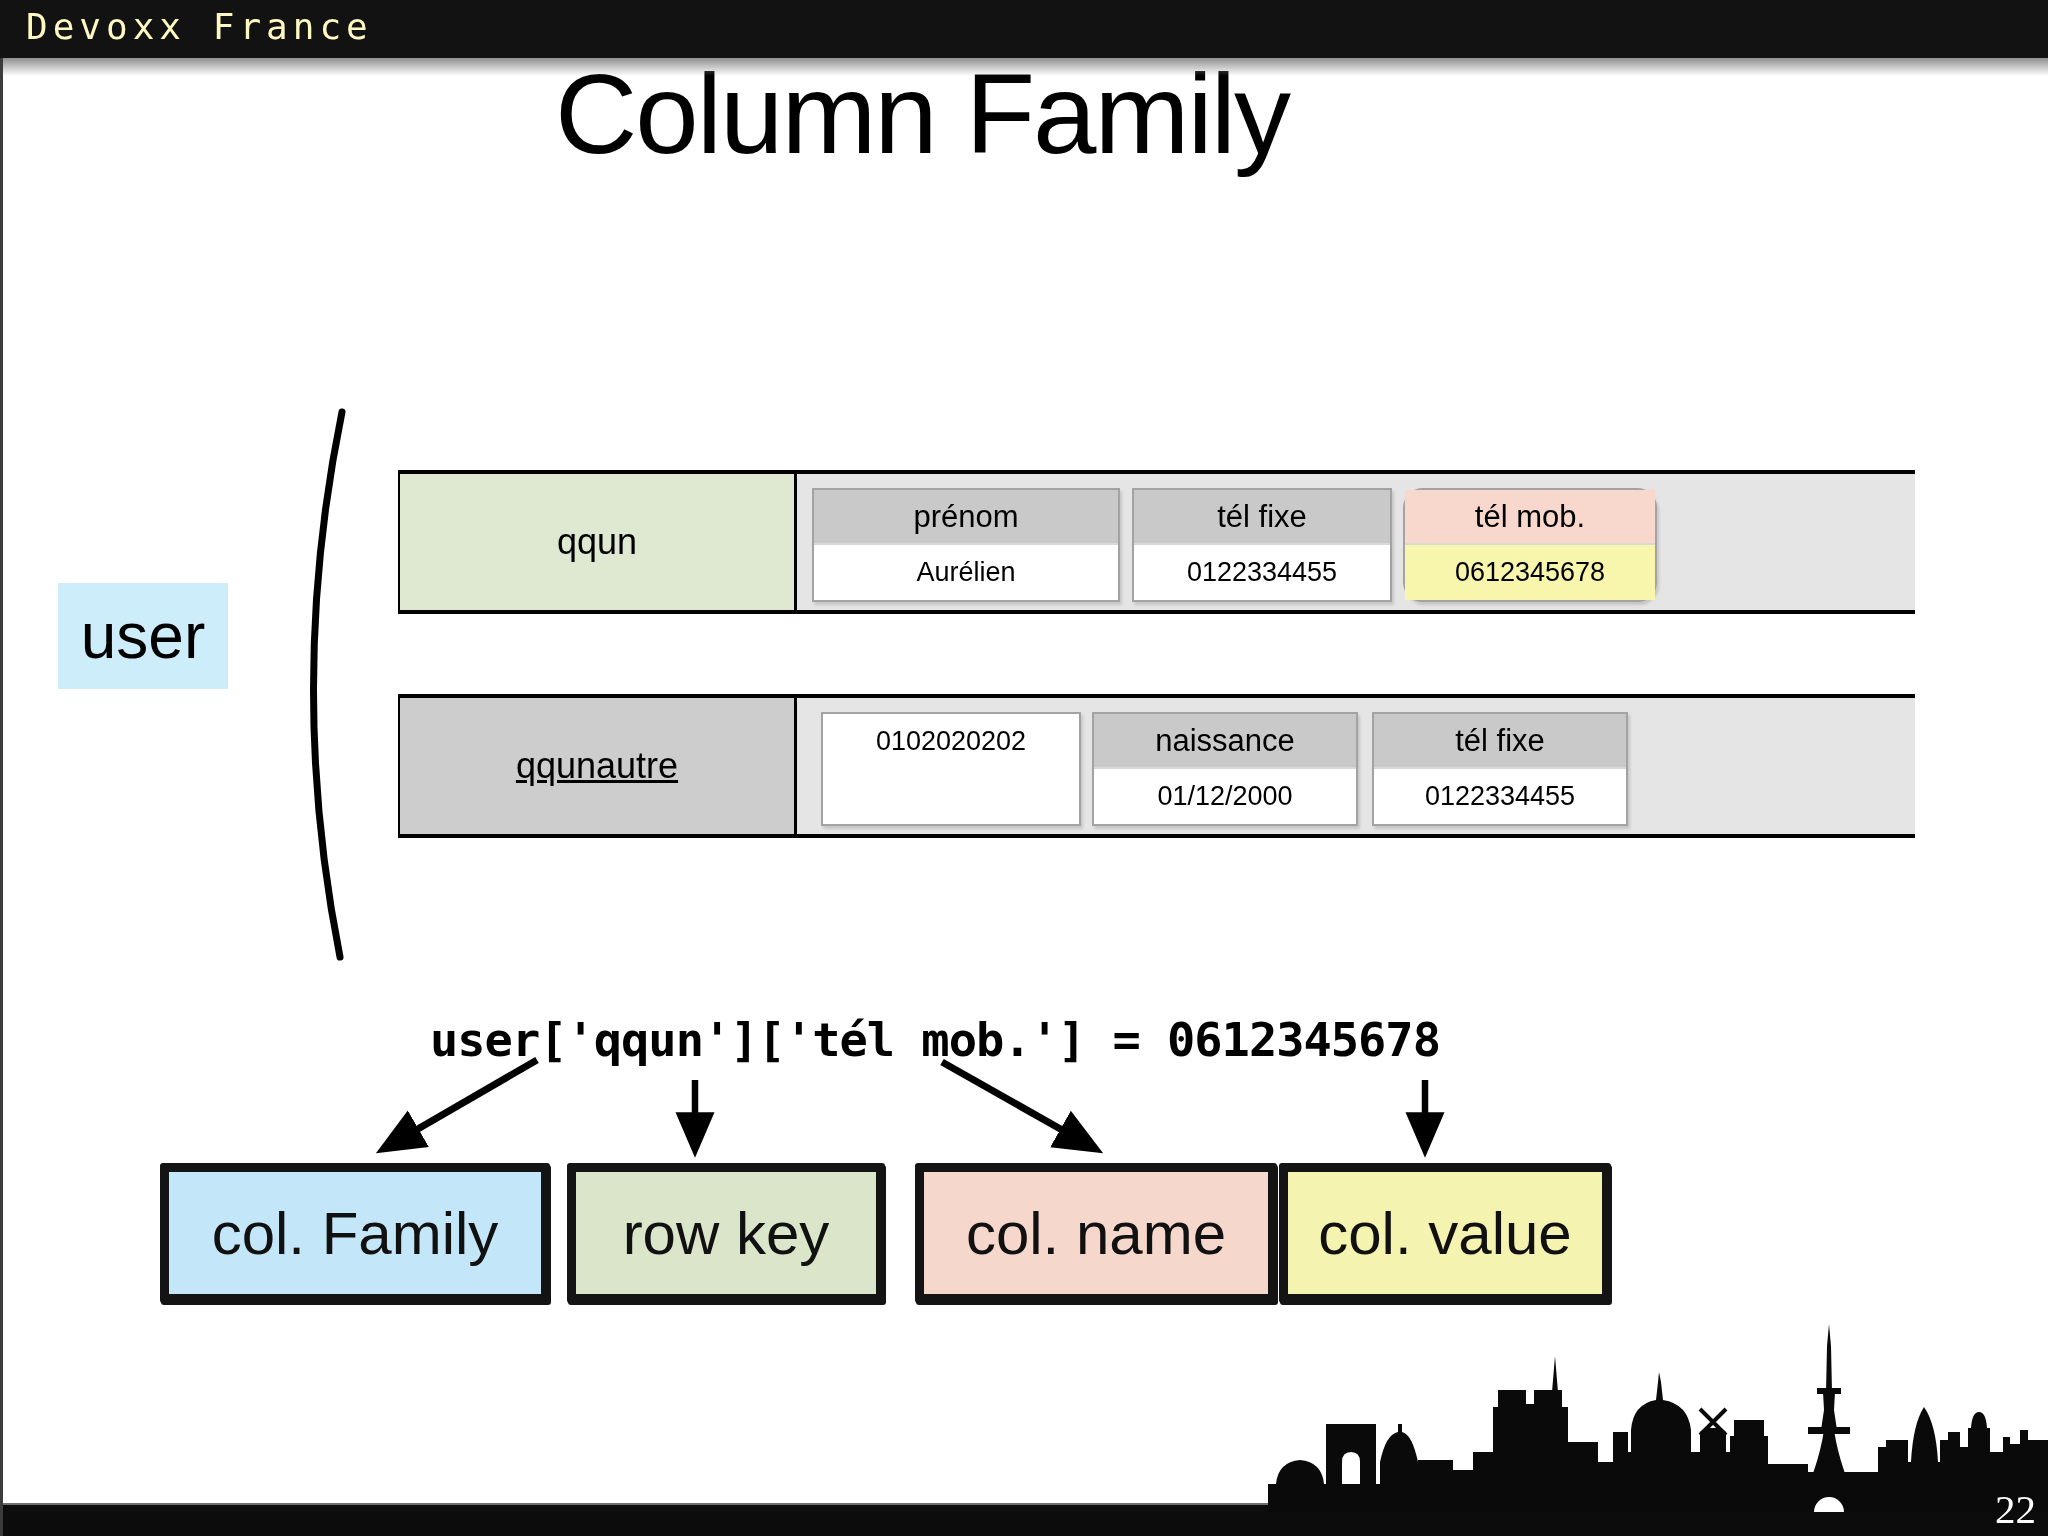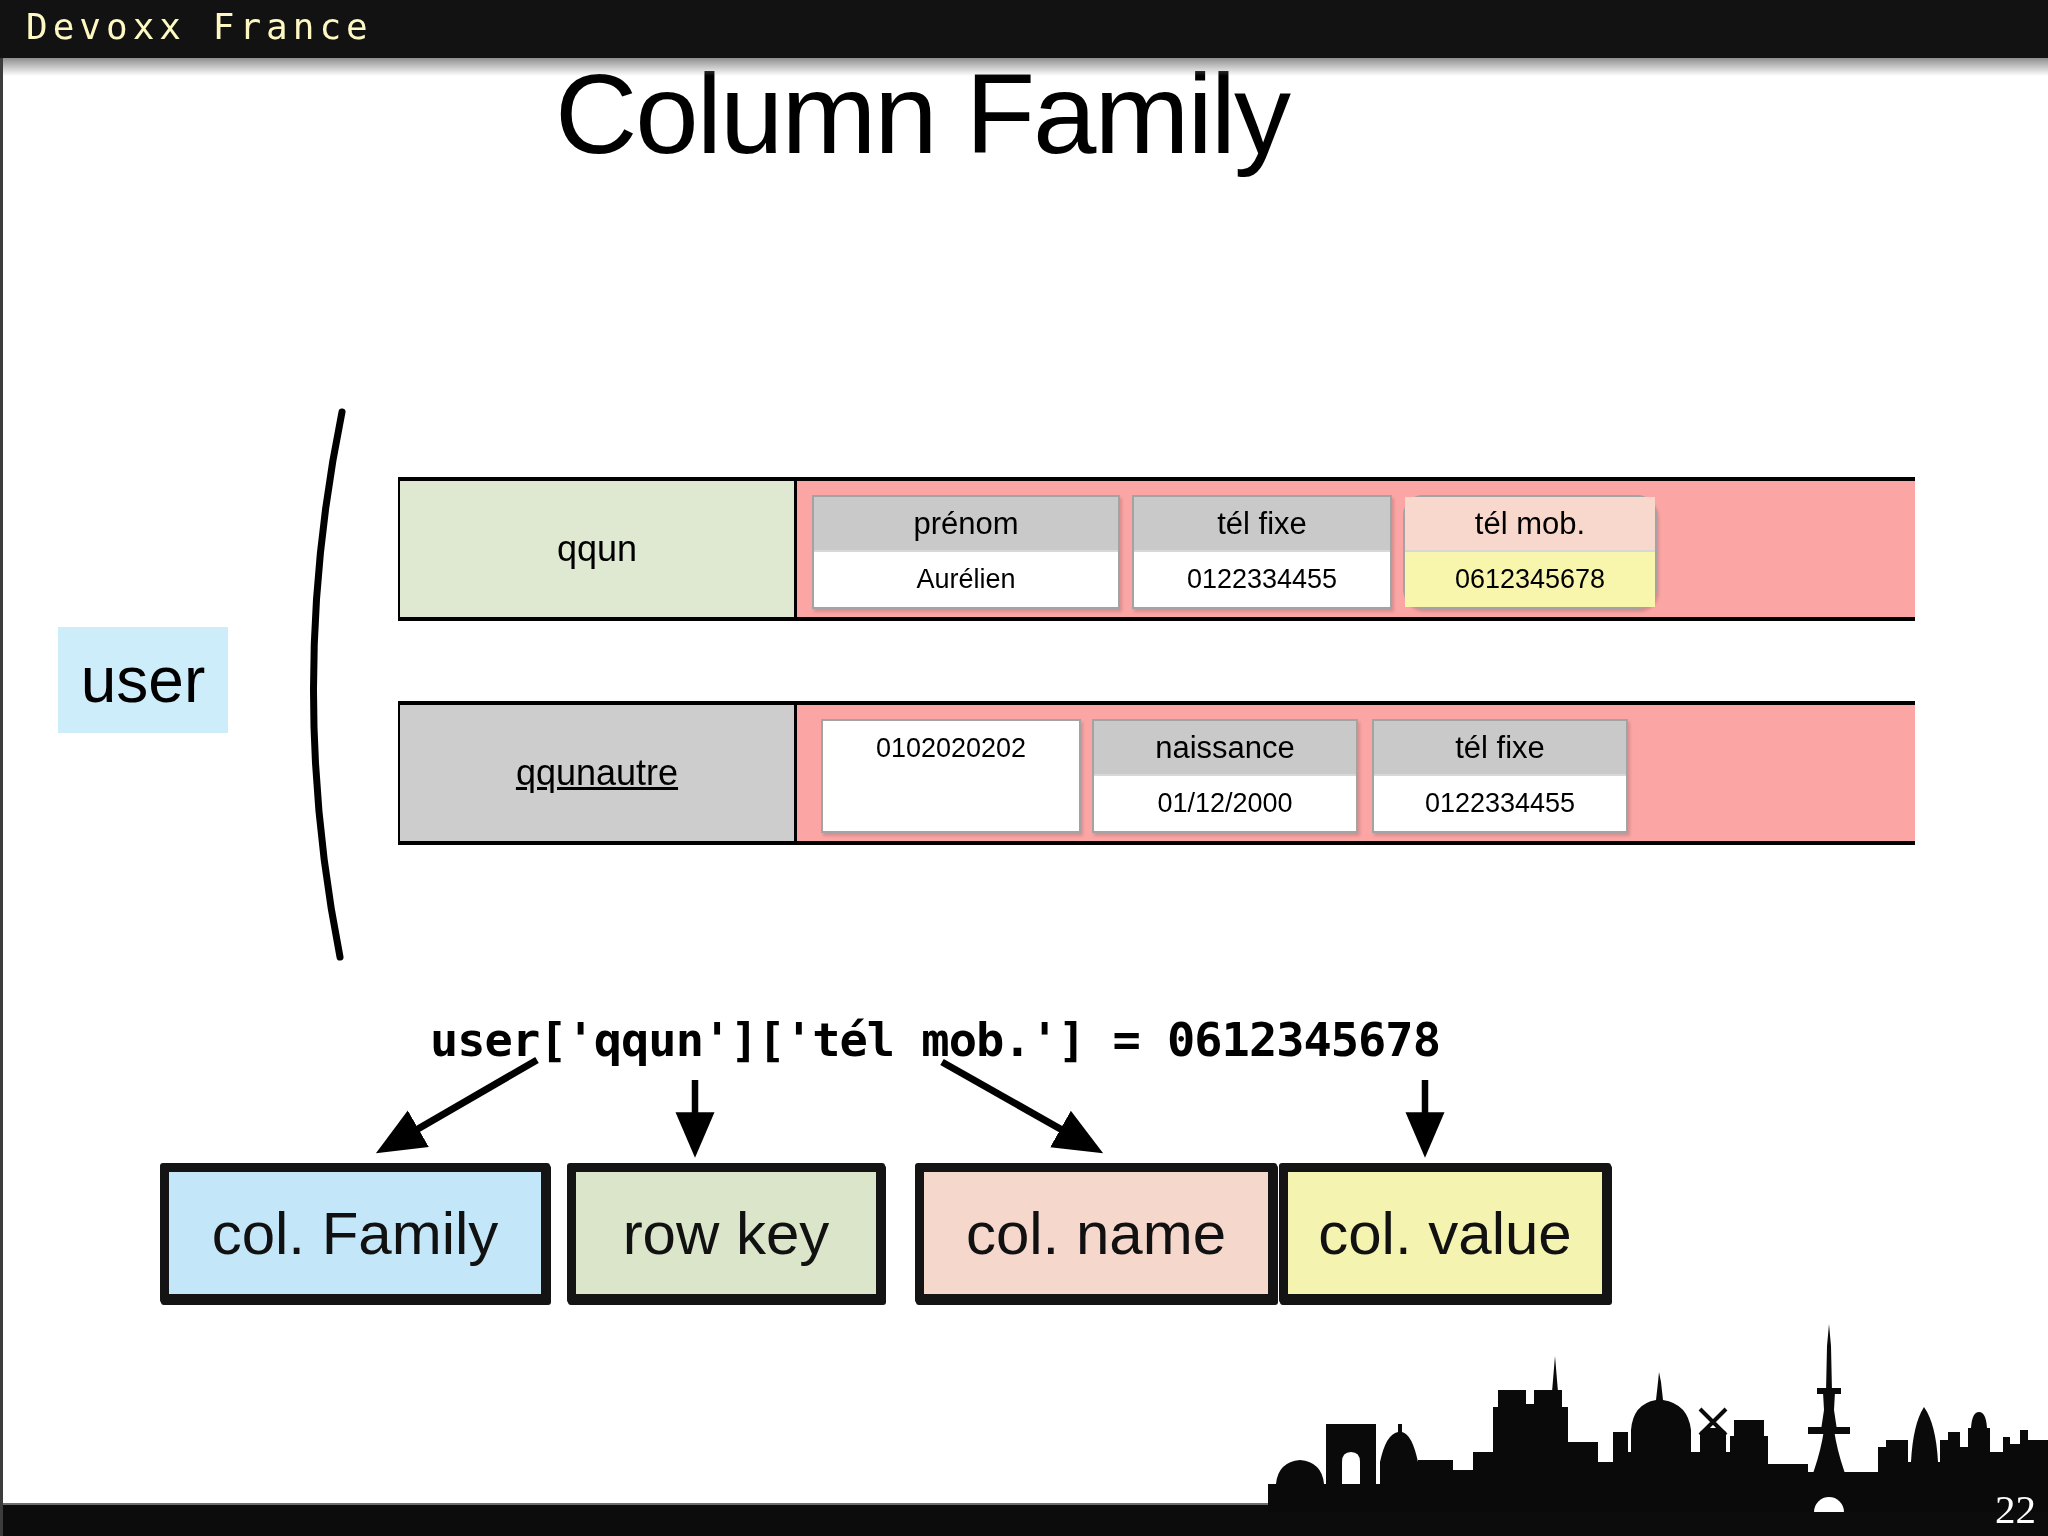--- a/index.html
+++ b/index.html
@@ -17,22 +17,22 @@
 
   
   .title{position:absolute;top:48px;left:0;width:1844px;text-align:center;
          font-size:114px;font-weight:normal;letter-spacing:-2px;color:#000;}
 
   
   .user-label{position:absolute;left:58px;top:583px;width:170px;height:106px;
          display:flex;align-items:center;justify-content:center;font-size:64px;}
 
   
-  .cf-table{position:absolute;left:398px;width:1517px;height:136px;background:#fca5a5;
-            border-top:4px solid #000;border-bottom:4px solid #000;box-sizing:content-box;margin-top:7px;}
+  .cf-table{position:absolute;left:398px;width:1517px;height:136px;background:#e5e5e5;
+            border-top:4px solid #000;border-bottom:4px solid #000;box-sizing:content-box;}
   .cf-table.row1{top:470px;}
   .cf-table.row2{top:694px;}
   .family-cell{position:absolute;left:0;top:0;width:394px;height:136px;
             border-left:2px solid #000;border-right:3px solid #000;
             display:flex;align-items:center;justify-content:center;font-size:36px;}
   .underlined{text-decoration:underline;}
   .col-box{position:absolute;top:14px;height:110px;border:2px solid #a3a3a3;
             box-shadow:2px 3px 3px rgba(0,0,0,0.14);background:#fff;}
   .col-header{height:53px;display:flex;align-items:center;justify-content:center;
             font-size:31px;border-bottom:2px solid #d8d8d8;}
@@ -73,21 +73,21 @@
 <body>
 
 <div class="top-bar">
   <div class="logo">Devoxx France</div>
 </div>
 <div class="top-shadow"></div>
 <div class="left-edge"></div>
 
 <div class="title">Column Family</div>
 
-<div class="user-label" style="background-color: rgb(205, 237, 250); margin-top: 44px;">user</div>
+<div class="user-label" style="background-color: rgb(205, 237, 250);">user</div>
 
 <svg class="overlay" viewBox="0 0 2048 1536">
   <defs>
     <marker id="ah" markerWidth="9" markerHeight="8" refX="5.5" refY="3" orient="auto" markerUnits="strokeWidth">
       <path d="M0,0 L7,3 L0,6 Z" fill="#000"></path>
     </marker>
   </defs>
   <path d="M342,412 Q286,685 340,957" stroke="#000" stroke-width="7" fill="none" stroke-linecap="round"></path>
   <line x1="537" y1="1060" x2="385" y2="1148" stroke="#000" stroke-width="7" marker-end="url(#ah)"></line>
   <line x1="695" y1="1080" x2="695" y2="1148" stroke="#000" stroke-width="6.5" marker-end="url(#ah)"></line>

